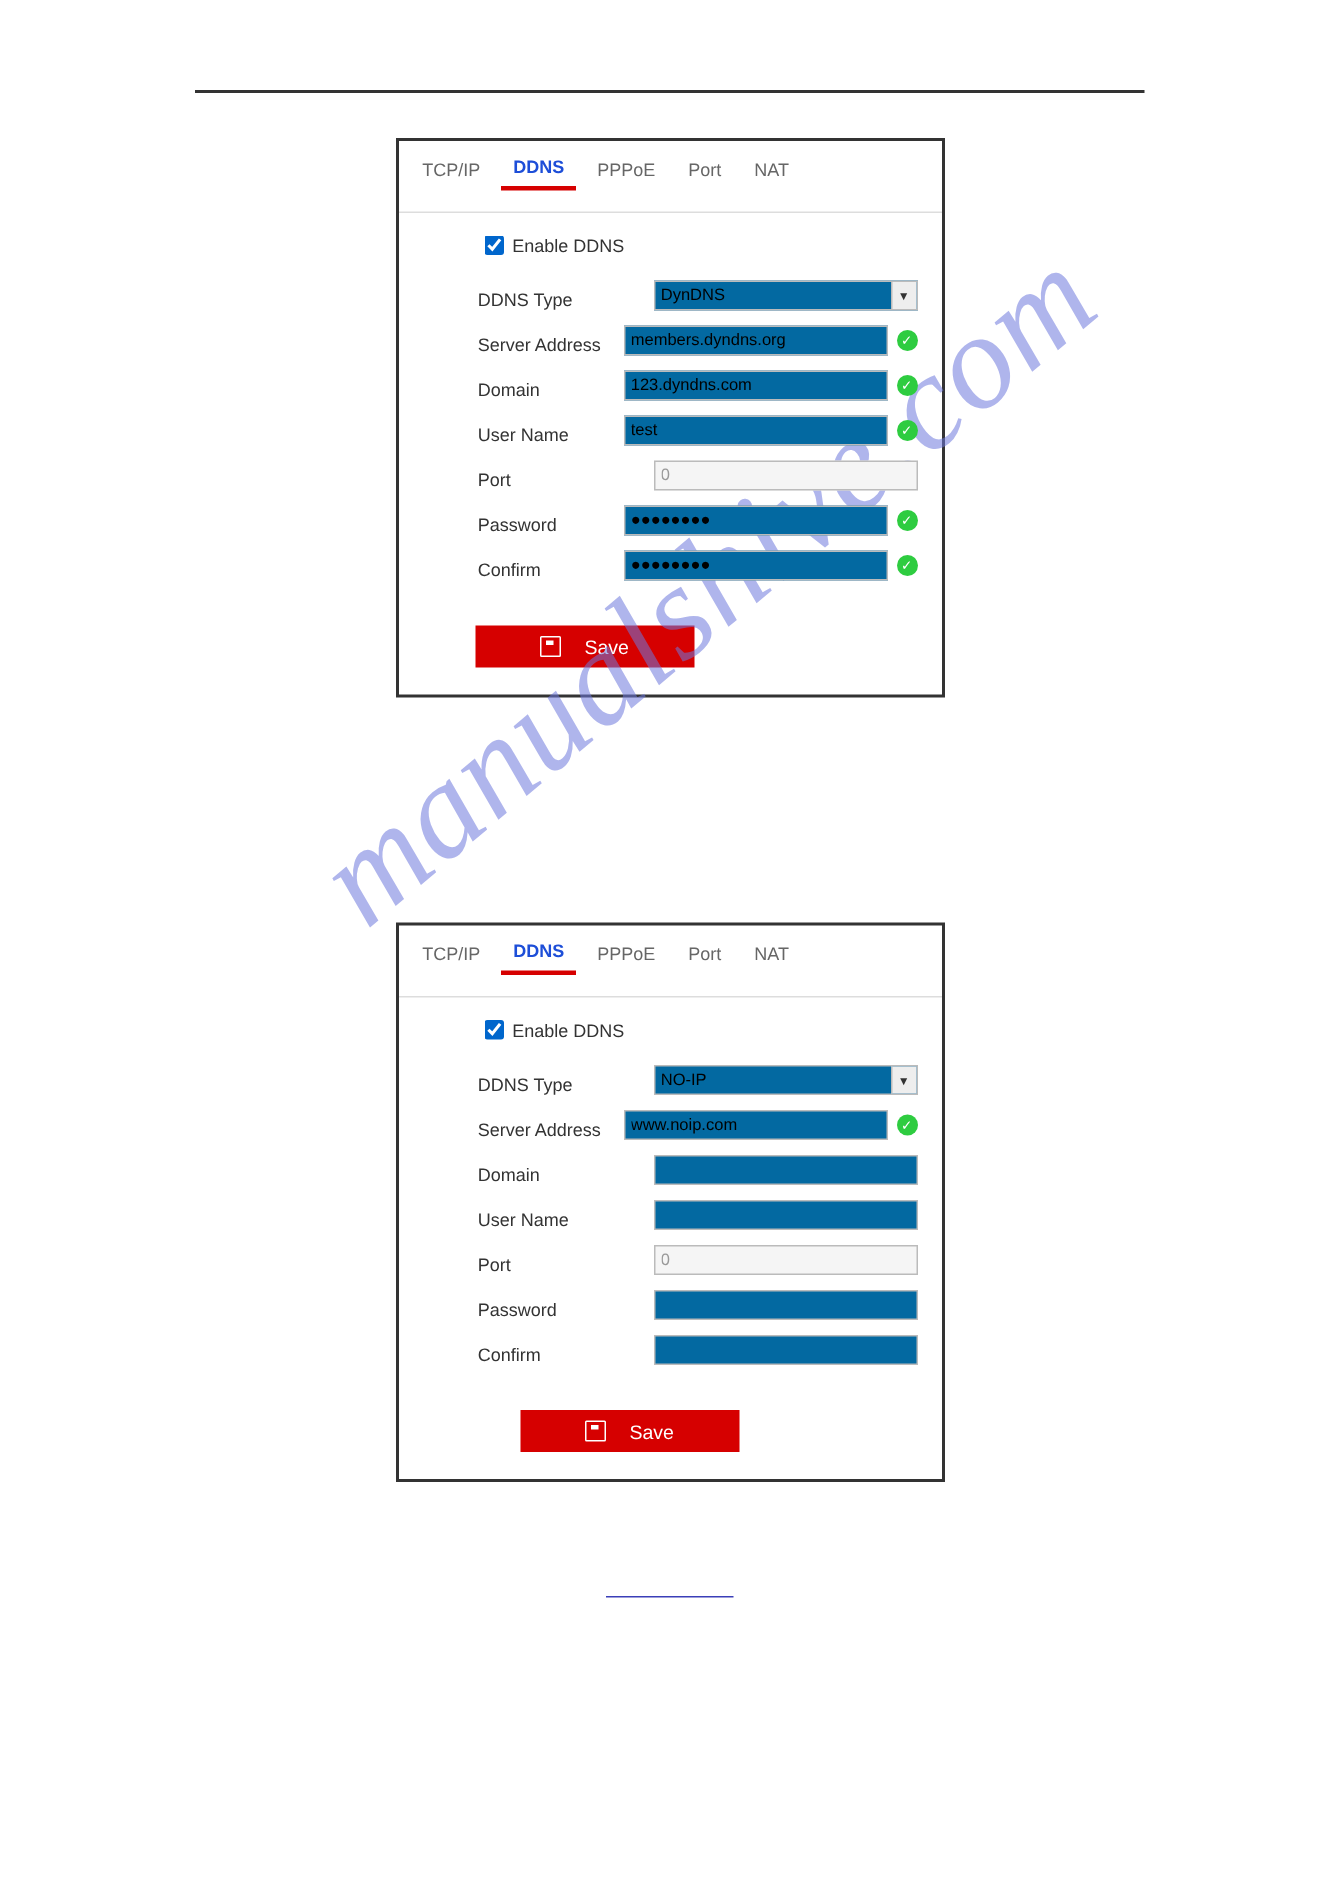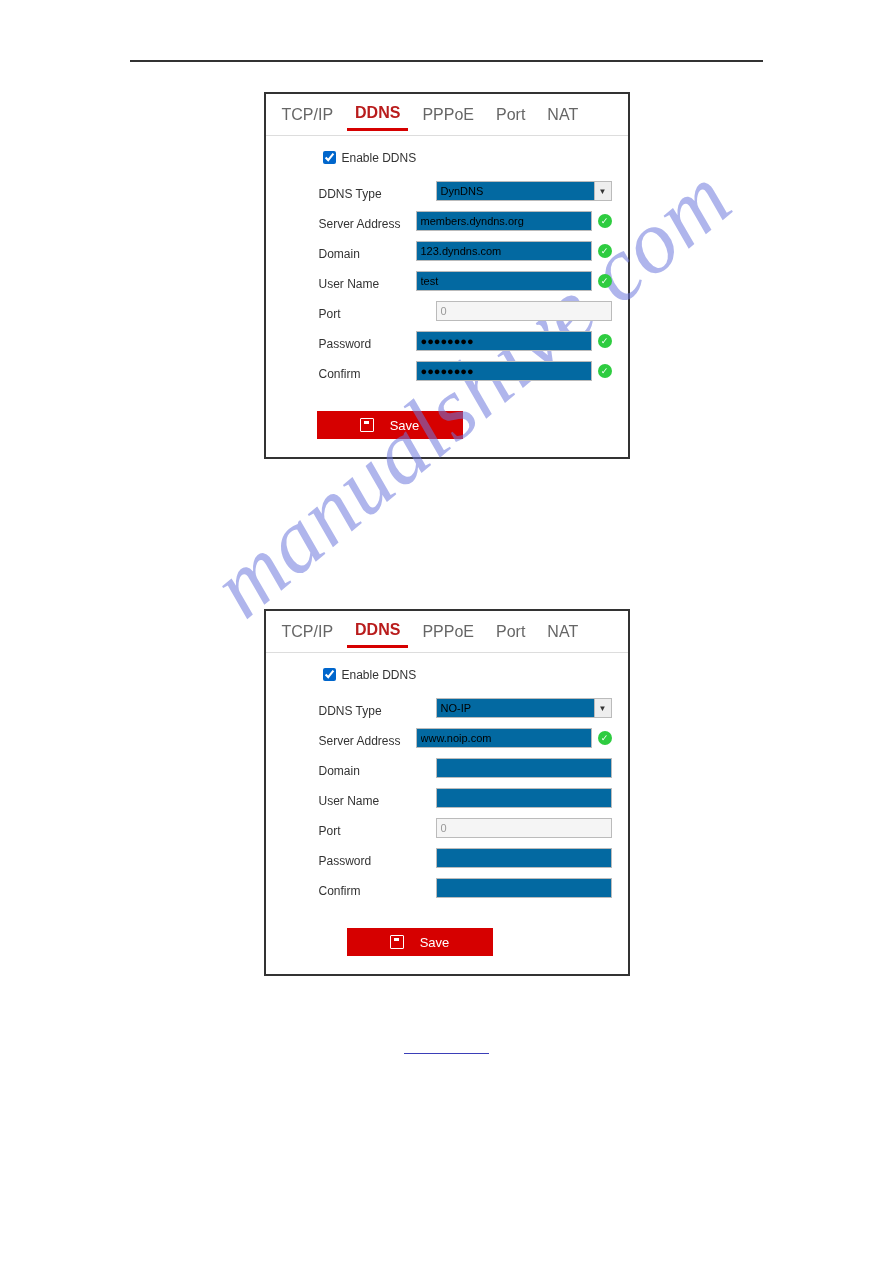--- a/index.html
+++ b/index.html
@@ -28,31 +28,31 @@
   .panel2 {
     width: 362px;
     margin: 0 auto 60px auto;
     border: 2px solid #333;
     background: #fff;
   }
   .tabs {
     display: flex;
     align-items: center;
     border-bottom: 1px solid #ddd;
-    padding: 6px 8px 4px 8px;
-    font-size: 16px;
+    padding: 6px 8px 14px 8px;
+    font-size: 12px;
     color: #666;
   }
   .tab {
     padding: 4px 8px 6px 8px;
     margin-right: 6px;
     cursor: pointer;
   }
   .tab.active {
-    color: #b91c1c;
+    color: #1d4ed8;
     font-weight: bold;
     border-bottom: 3px solid #d60000;
   }
   .form-area {
     padding: 12px 16px 18px 16px;
     font-size: 12px;
     color: #333;
     margin-left: 37px;
   }
   .check-row {

